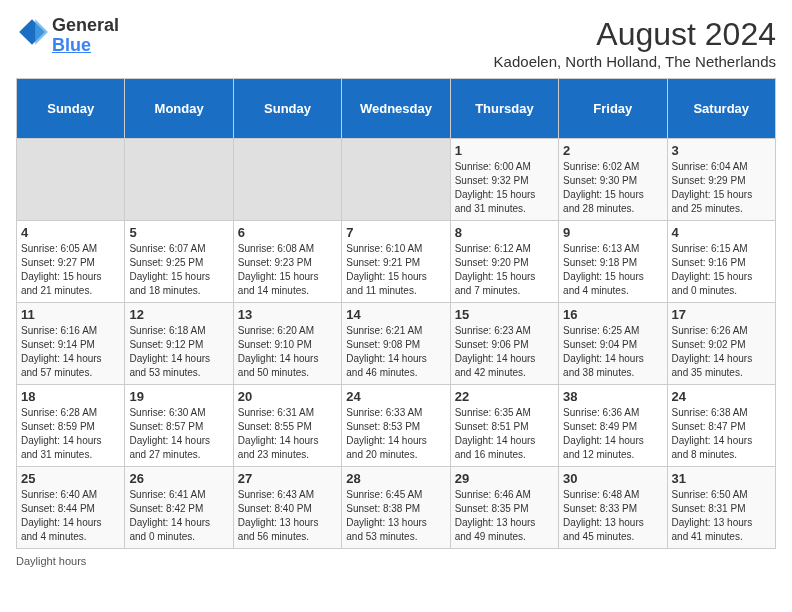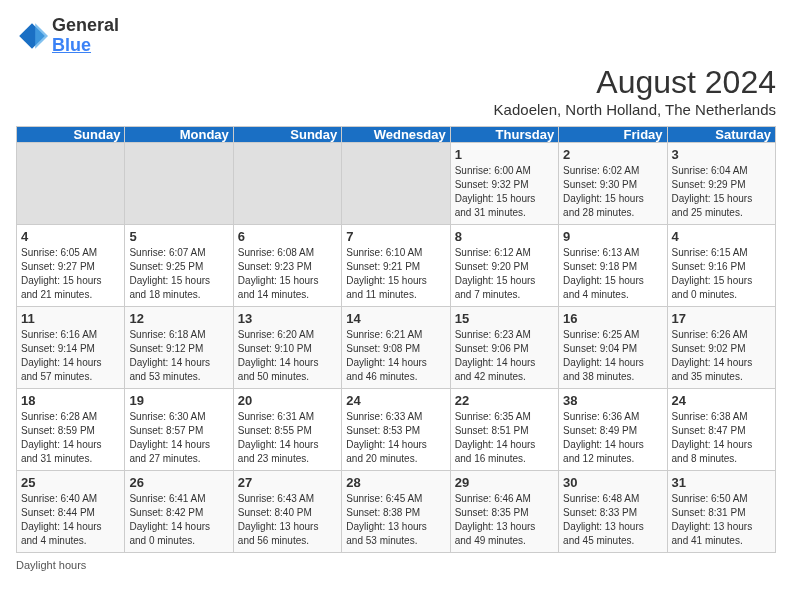--- a/index.html
+++ b/index.html
@@ -11,59 +11,57 @@
       padding: 16px;
     }
     .header-area {
       display: flex;
       justify-content: space-between;
       align-items: flex-start;
       margin-bottom: 8px;
     }
     .logo {
       display: flex;
-      align-items: center;
       gap: 4px;
     }
     .logo-text {
       font-size: 18px;
       font-weight: bold;
       line-height: 1.1;
     }
     .logo-text .general { color: #333; }
     .logo-text .blue { color: #3b82f6; text-decoration: underline; }
     .logo-icon {
       width: 32px;
       height: 32px;
     }
     .title-area {
       text-align: right;
-      margin-top: 48px;
     }
     .month-year {
       font-size: 32px;
       color: #333;
       font-weight: normal;
     }
     .location {
       font-size: 15px;
       color: #333;
     }
     table {
       width: 100%;
       border-collapse: collapse;
       table-layout: fixed;
     }
     thead tr th {
       background: #1a6fc4;
       color: #fff;
       font-size: 13px;
       font-weight: bold;
-      padding: 0 4px;
-      text-align: right;
+      padding: 22px 4px;
+      text-align: center;
       border: 1px solid #ccc;
     }
     tbody tr td {
       vertical-align: top;
       border: 1px solid #ccc;
       padding: 4px 4px;
       font-size: 10.5px;
       color: #333;
       height: 80px;
       background: #fff;

